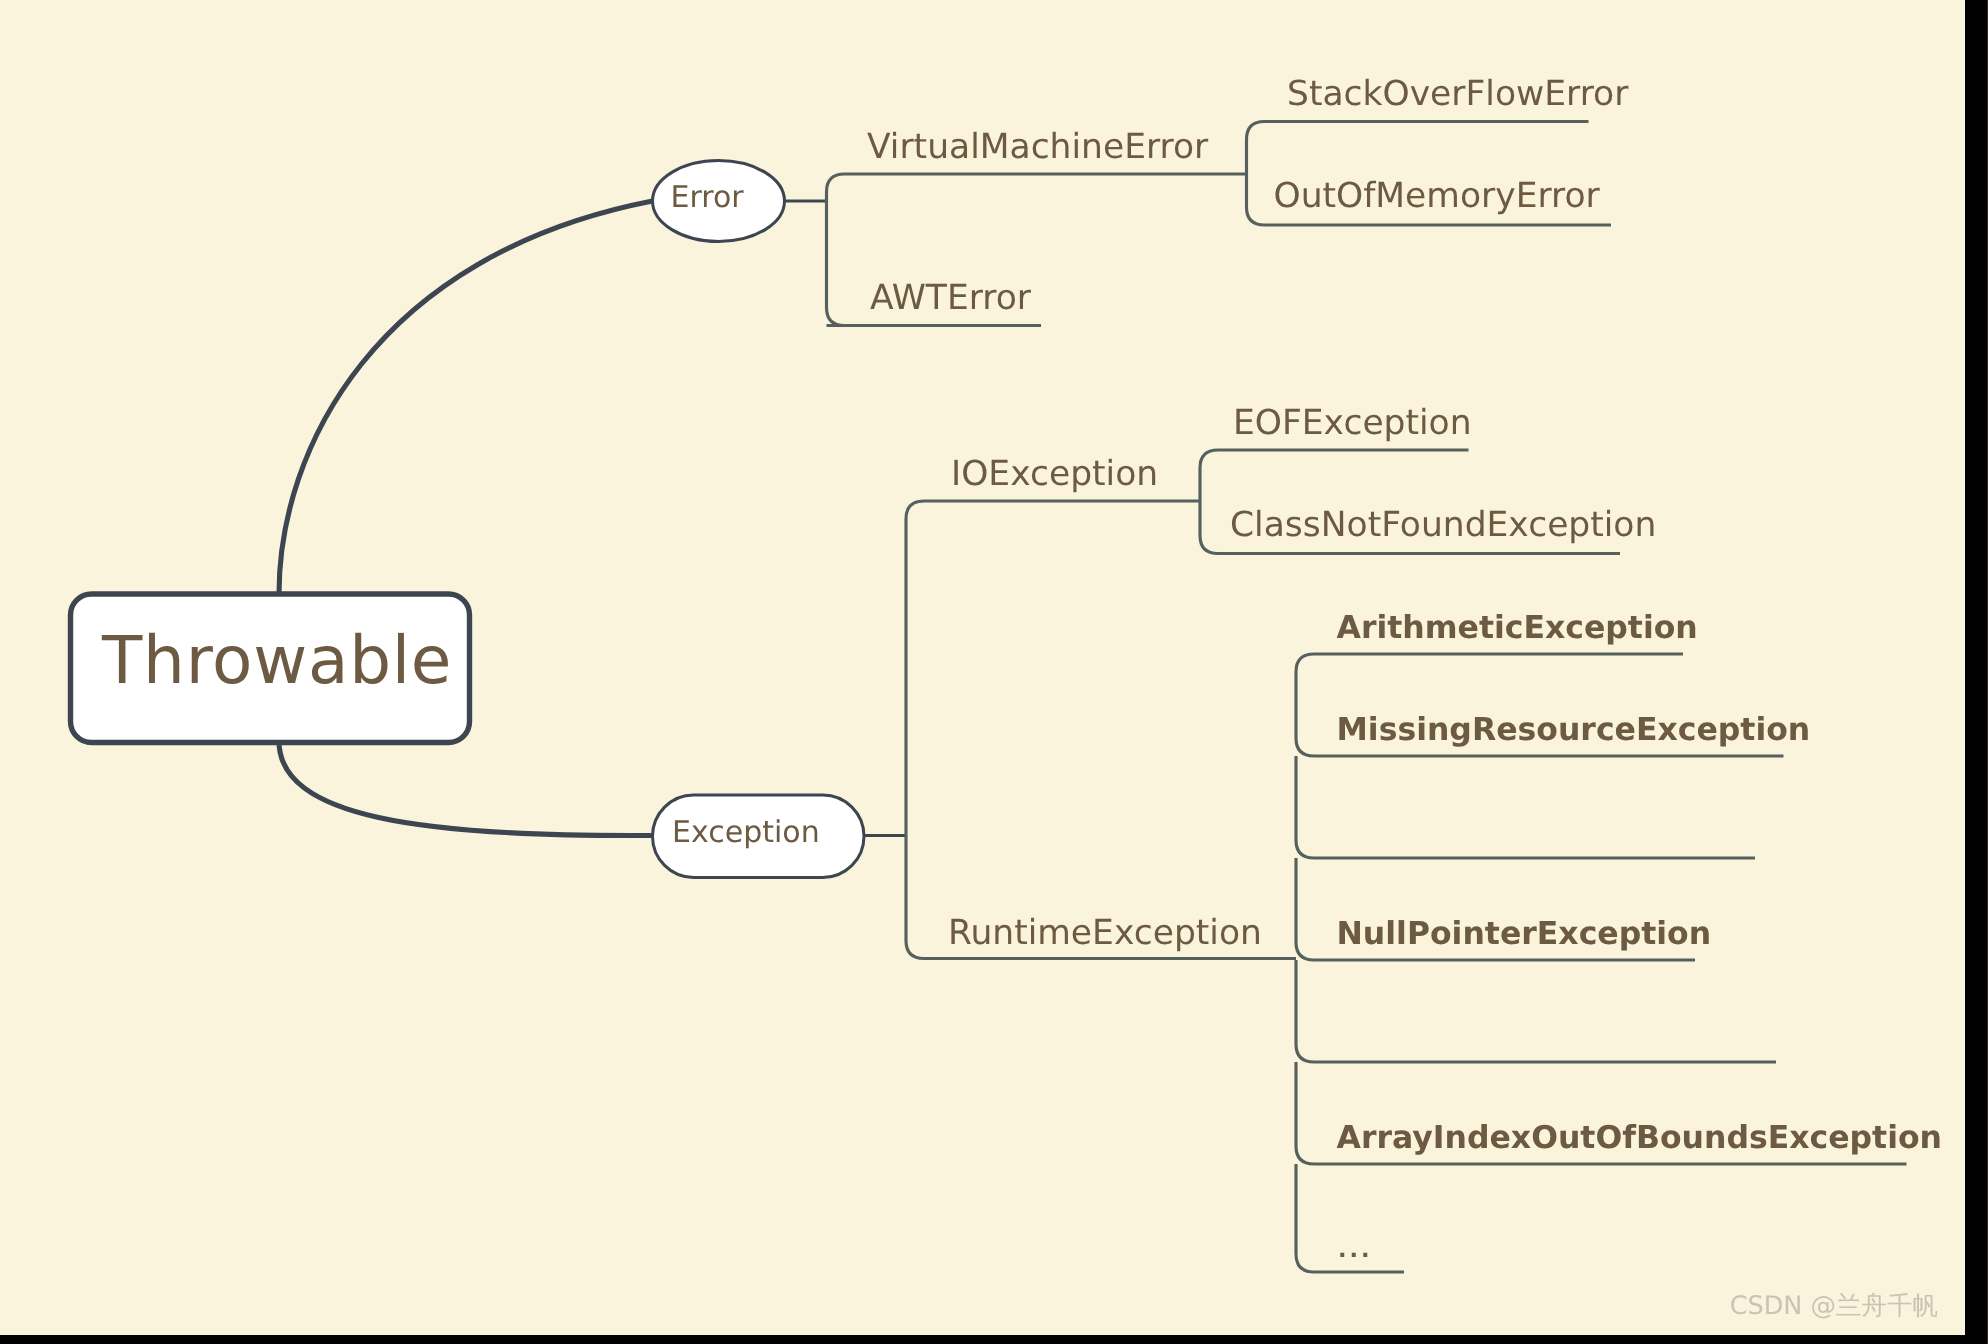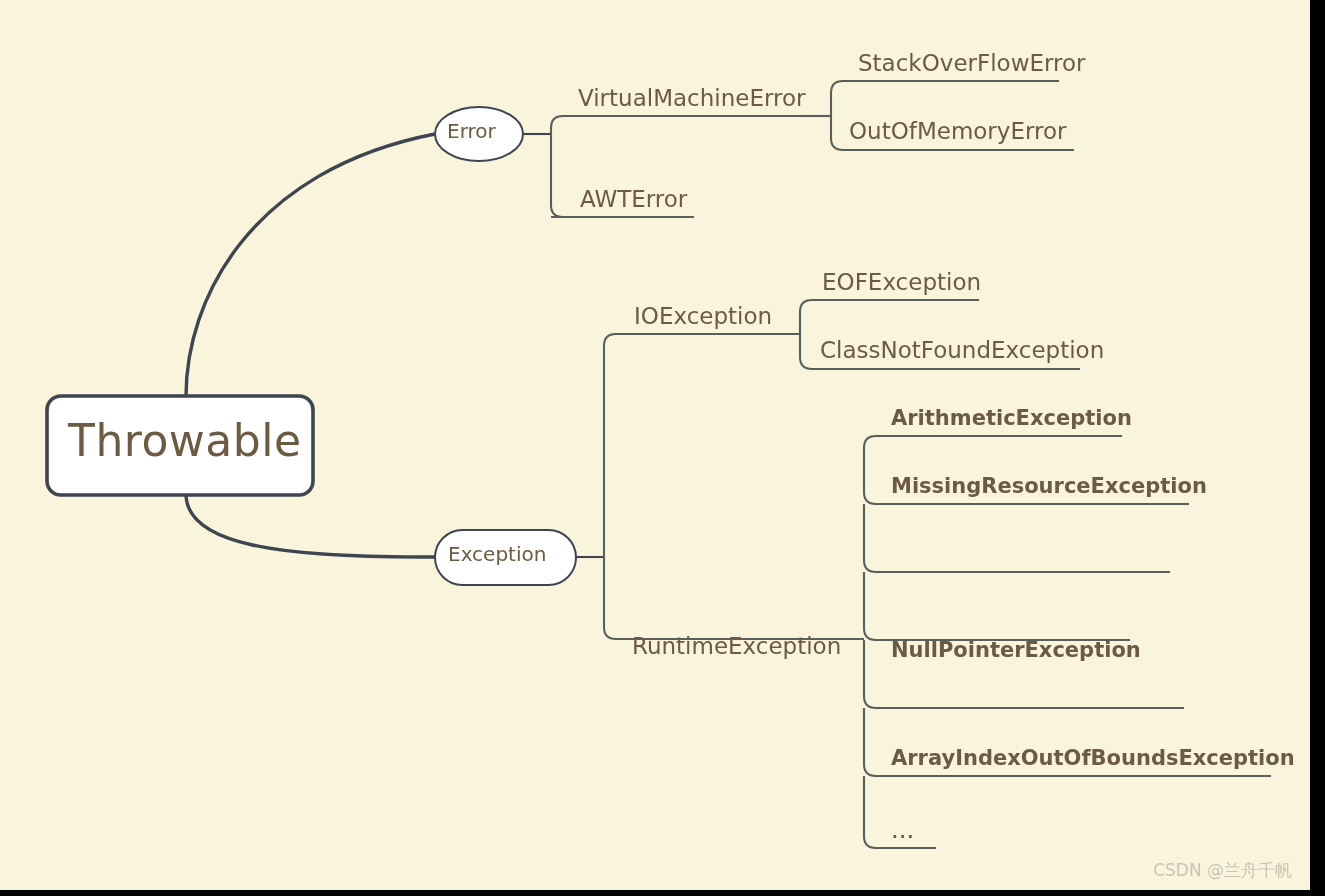--- a/index.html
+++ b/index.html
@@ -122,32 +122,32 @@
     <div class="node-label lvl2-label" style="left:578px; top:85px;">VirtualMachineError</div>
 
     <div class="node-label lvl2-label" style="left:580px; top:186px;">AWTError</div>
 
     <div class="node-label lvl2-label" style="left:858px; top:50px;">StackOverFlowError</div>
 
     <div class="node-label lvl2-label" style="left:849px; top:118px;">OutOfMemoryError</div>
 
     <div class="node-label lvl2-label" style="left:634px; top:303px;">IOException</div>
 
-    <div class="node-label lvl2-label" style="left:632px; top:609px;margin-top:24px;">RuntimeException</div>
+    <div class="node-label lvl2-label" style="left:632px; top:609px;">RuntimeException</div>
 
     <div class="node-label lvl2-label" style="left:822px; top:269px;">EOFException</div>
 
     <div class="node-label lvl2-label" style="left:820px; top:337px;">ClassNotFoundException</div>
 
     <div class="node-label lvl3-label" style="left:891px; top:406px;">ArithmeticException</div>
 
     <div class="node-label lvl3-label" style="left:891px; top:474px;">MissingResourceException</div>
 
 
-    <div class="node-label lvl3-label" style="left:891px; top:610px;margin-top:28px;">NullPointerException</div>
+    <div class="node-label lvl3-label" style="left:891px; top:610px;">NullPointerException</div>
 
 
     <div class="node-label lvl3-label" style="left:891px; top:746px;">ArrayIndexOutOfBoundsException</div>
 
     <div class="node-label lvl3-label plain" style="left:892px; top:824px;">...</div>
 
     <div class="watermark">CSDN @兰舟千帆</div>
 
   </div>
 </div>

